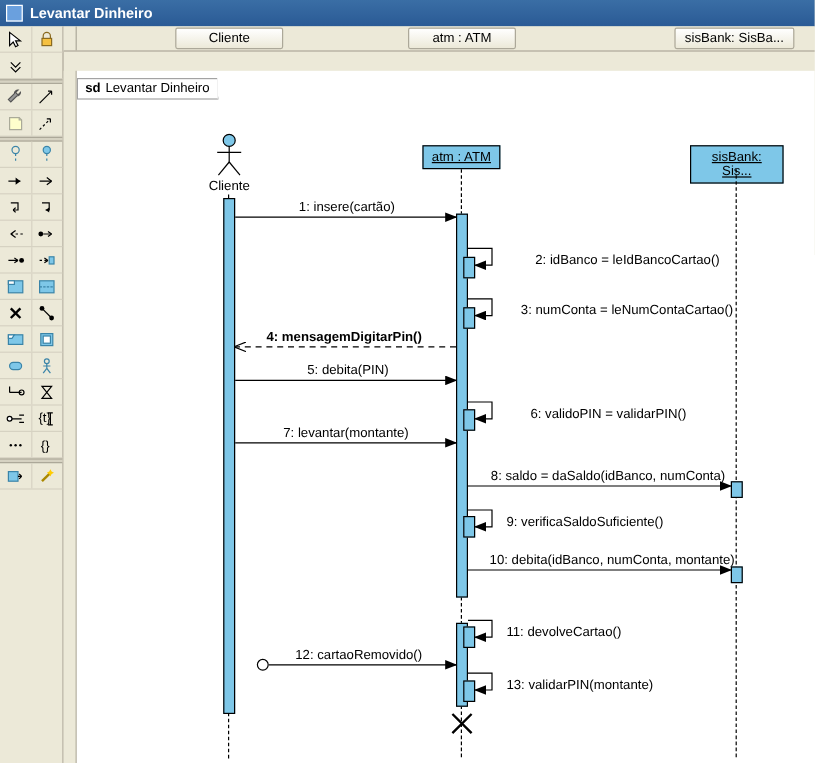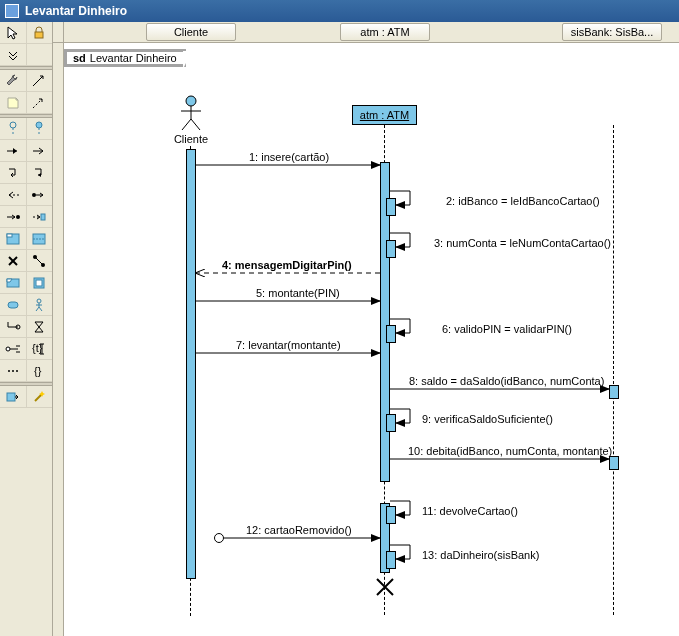--- a/index.html
+++ b/index.html
@@ -7,30 +7,30 @@
   .titlebar { height: 22px; background: linear-gradient(#3a6ea5,#2a5a95); color: #fff; display: flex; align-items: center; padding: 0 5px; gap: 6px; }
   .titlebar .wicon { width: 14px; height: 14px; background: #6aa0de; border: 1px solid #fff; }
   .titlebar .wtitle { font-weight: bold; font-size: 12px; }
   .content { display: flex; height: 614px; }
   .palette { width: 53px; background: #ece9d8; border-right: 1px solid #aca899; display: flex; flex-direction: column; }
   .palette-row { display: flex; height: 22px; border-bottom: 1px solid #d6d2c2; }
   .palette-cell { flex: 1; display: flex; align-items: center; justify-content: center; border-right: 1px solid #d6d2c2; }
   .palette-cell:last-child { border-right: none; }
   .pv-divider { height: 4px; background: #d6d2c2; border-top: 1px solid #aca899; border-bottom: 1px solid #aca899; }
   svg.picon { width: 16px; height: 16px; }
-  .main { flex: 1; display: flex; flex-direction: column; }
+  .main { flex: 1; display: flex; flex-direction: column; gap: 16px; }
   .hdr-row { height: 21px; background: #ece9d8; border-bottom: 1px solid #aca899; display: flex; position: relative; }
   .hdr-corner { width: 11px; border-right: 1px solid #aca899; }
   .hdr-area { flex: 1; position: relative; }
   .hdr-btn { position: absolute; top: 1px; height: 18px; border: 1px solid #aca899; background: linear-gradient(#fff,#ece9d8); display: flex; align-items: center; justify-content: center; padding: 0 4px; border-radius: 2px; }
   .canvas-wrap { flex: 1; display: flex; }
   .ruler-v { width: 11px; background: #ece9d8; border-right: 1px solid #aca899; }
   .canvas { flex: 1; position: relative; background: #fff; overflow: hidden; }
   
-  .frame-tab { position: absolute; left: 0; top: 6px; height: 18px; border: 3px solid #a3a3a3; background: #fff; display: flex; align-items: center; padding: 0 6px; }
+  .frame-tab { position: absolute; left: 0; top: 6px; height: 18px; border: 1px solid #a3a3a3; background: #fff; display: flex; align-items: center; padding: 0 6px; }
   .frame-tab b { font-weight: bold; margin-right: 4px; }
   .frame-tab::after { content: ""; position: absolute; right: -9px; top: -1px; width: 0; height: 0; border-top: 18px solid #fff; border-right: 9px solid transparent; }
   .frame-tab::before { content: ""; position: absolute; right: -10px; top: -1px; width: 0; height: 0; border-top: 19px solid #000; border-right: 10px solid transparent; z-index: -1; }
   .actor { position: absolute; text-align: center; }
   .actor svg { display: block; margin: 0 auto; }
   .actor .lbl { margin-top: 2px; }
   .obj { position: absolute; border: 1px solid #000; background: #7ec7e8; text-align: center; padding: 3px 6px; text-decoration: underline; }
   .lifeline { position: absolute; width: 0; border-left: 1px dashed #000; }
   .act-bar { position: absolute; width: 10px; border: 1px solid #000; background: #7ec7e8; }
   .dot { position: absolute; width: 10px; height: 10px; border: 1px solid #000; border-radius: 50%; background: #fff; }
@@ -314,20 +314,21 @@
           <svg width="26" height="36" viewBox="0 0 26 36">
               <circle cx="13" cy="6" r="5" fill="#7ec7e8" stroke="#000"></circle>
               <line x1="13" y1="11" x2="13" y2="24" stroke="#000"></line>
               <line x1="3" y1="16" x2="23" y2="16" stroke="#000"></line>
               <line x1="13" y1="24" x2="4" y2="35" stroke="#000"></line>
               <line x1="13" y1="24" x2="22" y2="35" stroke="#000"></line>
             </svg>
           <div class="lbl">Cliente</div>
         </div>
         <div class="obj" style="left:288px; top:62px; width:65px;"><span>atm : ATM</span></div>
+        <div class="obj" style="left:511px; top:62px; width:78px;"><span>sisBank: Sis...</span></div>
 
         <div class="lifeline" style="left:126px; top:103px; height:470px;"></div>
         <div class="lifeline" style="left:320px; top:82px; height:490px;"></div>
         <div class="lifeline" style="left:549px; top:82px; height:490px;"></div>
 
         <div class="act-bar" style="left:122px; top:106px; height:430px;"></div>
         <div class="act-bar" style="left:316px; top:119px; height:320px;"></div>
         <div class="act-bar" style="left:316px; top:460px; height:70px;"></div>
         <div class="act-bar" style="left:545px; top:342px; height:14px;"></div>
         <div class="act-bar" style="left:545px; top:413px; height:14px;"></div>
@@ -378,26 +379,26 @@
           <g class="cross">
               <path d="M313 536 L329 552 M329 536 L313 552"></path>
             </g>
         </svg>
         <div class="dot" style="left:150px; top:490px;"></div>
 
         <div class="msg-label" style="left:185px; top:108px;">1:  insere(cartão)</div>
         <div class="msg-label" style="left:358px; top:152px;margin-left:24px;">2:  idBanco = leIdBancoCartao()</div>
         <div class="msg-label" style="left:370px; top:194px;">3:  numConta = leNumContaCartao()</div>
         <div class="msg-label" style="left:158px; top:216px;font-weight:bold;">4:  mensagemDigitarPin()</div>
-        <div class="msg-label" style="left:192px; top:244px;">5:  montante(PIN)</div>
+        <div class="msg-label" style="left:192px; top:244px;">5:  debita(PIN)</div>
         <div class="msg-label" style="left:358px; top:280px;padding-left:20px;">6:  validoPIN = validarPIN()</div>
         <div class="msg-label" style="left:172px; top:296px;">7:  levantar(montante)</div>
         <div class="msg-label" style="left:345px; top:332px;">8:  saldo = daSaldo(idBanco, numConta)</div>
         <div class="msg-label" style="left:358px; top:370px;">9:  verificaSaldoSuficiente()</div>
         <div class="msg-label" style="left:344px; top:402px;">10:  debita(idBanco, numConta, montante)</div>
         <div class="msg-label" style="left:358px; top:462px;">11:  devolveCartao()</div>
         <div class="msg-label" style="left:182px; top:481px;">12:  cartaoRemovido()</div>
-        <div class="msg-label" style="left:358px; top:506px;">13:  daDinheiro(sisBank)</div>
+        <div class="msg-label" style="left:358px; top:506px;">13:  validarPIN(montante)</div>
 
       </div>
     </div>
   </div>
 </div>
 
 </body></html>

